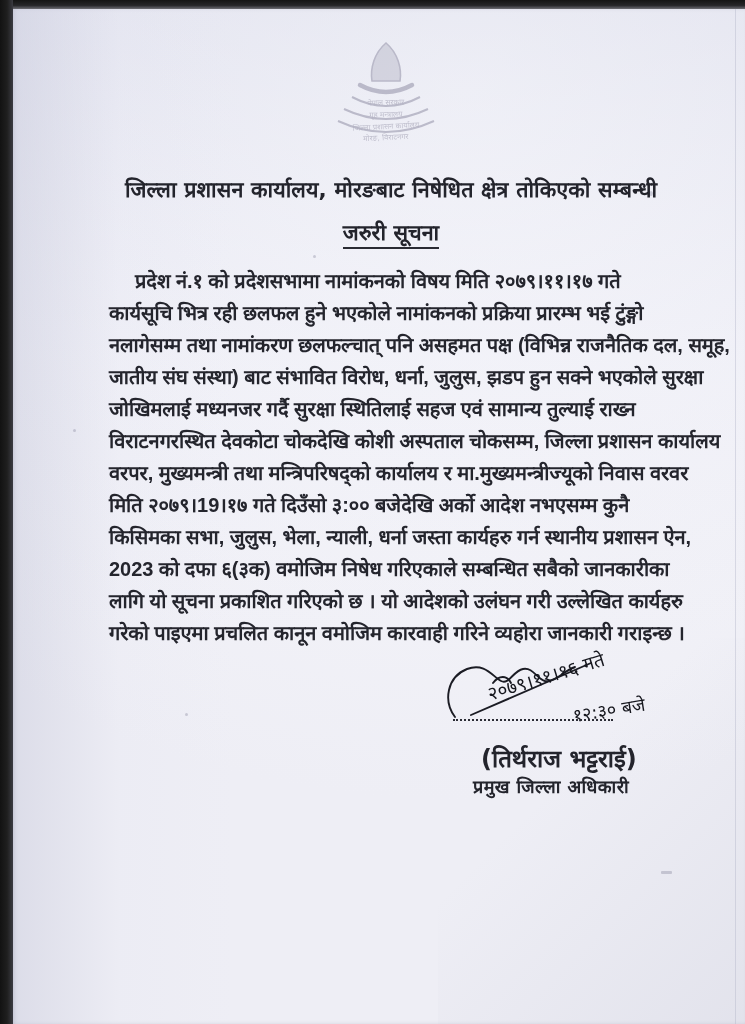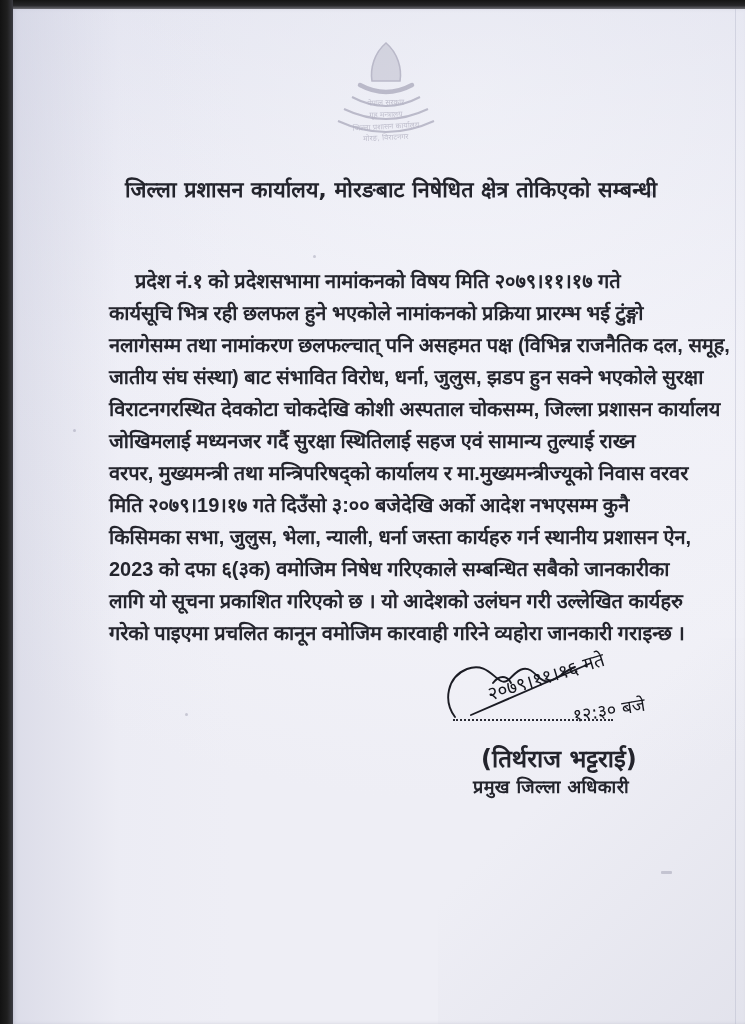--- a/index.html
+++ b/index.html
@@ -239,29 +239,32 @@
           <text x="70" y="70" transform="rotate(-2 70 70)">नेपाल सरकार</text>
           <text x="70" y="82" transform="rotate(-2 70 82)">गृह मन्त्रालय</text>
           <text x="70" y="94" transform="rotate(-3 70 94)">जिल्ला प्रशासन कार्यालय</text>
           <text x="70" y="105" transform="rotate(-3 70 105)">मोरङ, विराटनगर</text>
         </g>
       </svg>
     </div>
 
     <div class="title-block">
       <div class="doc-title">जिल्ला प्रशासन कार्यालय, मोरङबाट निषेधित क्षेत्र तोकिएको सम्बन्धी</div>
+      <div class="doc-subtitle">
+        <span>जरुरी सूचना</span>
+      </div>
     </div>
 
     <div class="body-block">
       <div class="body-line indent">प्रदेश नं.१ को प्रदेशसभामा नामांकनको विषय मिति २०७९।११।१७ गते</div>
       <div class="body-line">कार्यसूचि भित्र रही छलफल हुने भएकोले नामांकनको प्रक्रिया प्रारम्भ भई टुंङ्गो</div>
       <div class="body-line">नलागेसम्म तथा नामांकरण छलफल्चात् पनि असहमत पक्ष (विभिन्न राजनैतिक दल, समूह,</div>
       <div class="body-line">जातीय संघ संस्था) बाट संभावित विरोध, धर्ना, जुलुस, झडप हुन सक्ने भएकोले सुरक्षा</div>
+      <div class="body-line">जोखिमलाई मध्यनजर गर्दै सुरक्षा स्थितिलाई सहज एवं सामान्य तुल्याई राख्न</div>
       <div class="body-line">विराटनगरस्थित देवकोटा चोकदेखि कोशी अस्पताल चोकसम्म, जिल्ला प्रशासन कार्यालय</div>
-      <div class="body-line">जोखिमलाई मध्यनजर गर्दै सुरक्षा स्थितिलाई सहज एवं सामान्य तुल्याई राख्न</div>
       <div class="body-line">वरपर, मुख्यमन्त्री तथा मन्त्रिपरिषद्को कार्यालय र मा.मुख्यमन्त्रीज्यूको निवास वरवर</div>
       <div class="body-line">मिति २०७९।19।१७ गते दिउँसो ३:०० बजेदेखि अर्को आदेश नभएसम्म कुनै</div>
       <div class="body-line">किसिमका सभा, जुलुस, भेला, न्याली, धर्ना जस्ता कार्यहरु गर्न स्थानीय प्रशासन ऐन,</div>
       <div class="body-line">2023 को दफा ६(३क) वमोजिम निषेध गरिएकाले सम्बन्धित सबैको जानकारीका</div>
       <div class="body-line">लागि यो सूचना प्रकाशित गरिएको छ । यो आदेशको उलंघन गरी उल्लेखित कार्यहरु</div>
       <div class="body-line">गरेको पाइएमा प्रचलित कानून वमोजिम कारवाही गरिने व्यहोरा जानकारी गराइन्छ ।</div>
     </div>
 
     <div class="sig-zone">
 

